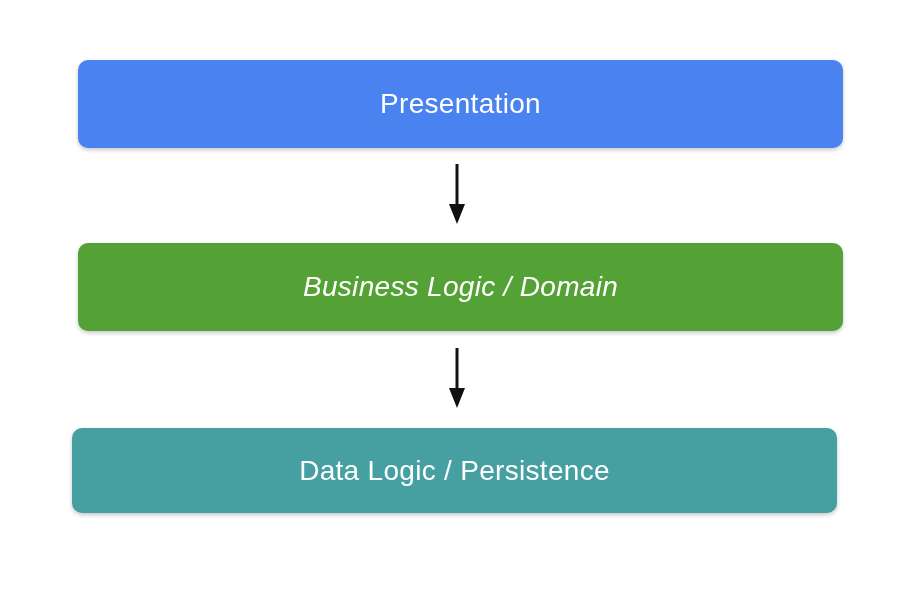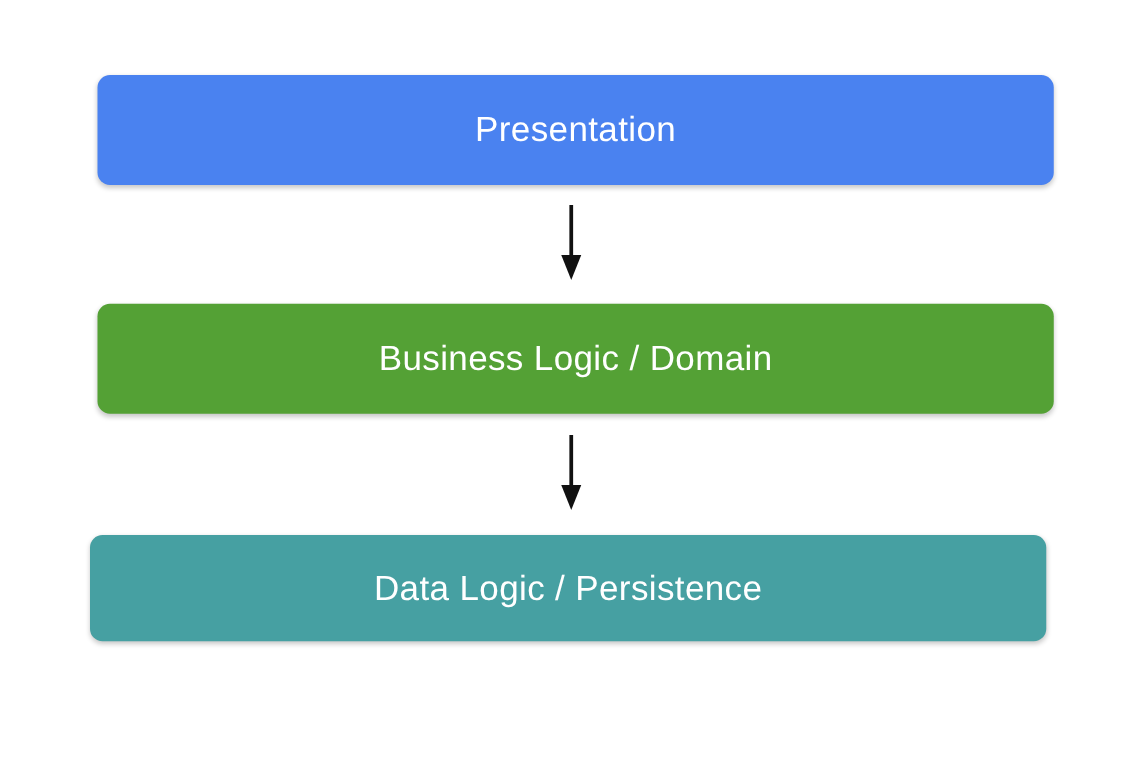--- a/index.html
+++ b/index.html
@@ -28,21 +28,21 @@
   }
   .layer-label {
     color: #ffffff;
     font-size: 28px;
     font-weight: 400;
     letter-spacing: 0.3px;
     text-align: center;
     white-space: nowrap;
   }
   .box-presentation { left: 78px; top: 60px; }
-  .box-business     { left: 78px; top: 243px; }
+  .box-business     { left: 78px; top: 243px; font-style: italic; }
   .box-data         { left: 72px; top: 428px; height: 85px; }
   .flow-arrow {
     position: absolute;
     width: 22px;
     height: 60px;
   }
   .arrow-1 { left: 446px; top: 164px; }
   .arrow-2 { left: 446px; top: 348px; }
 </style>
 </head>

